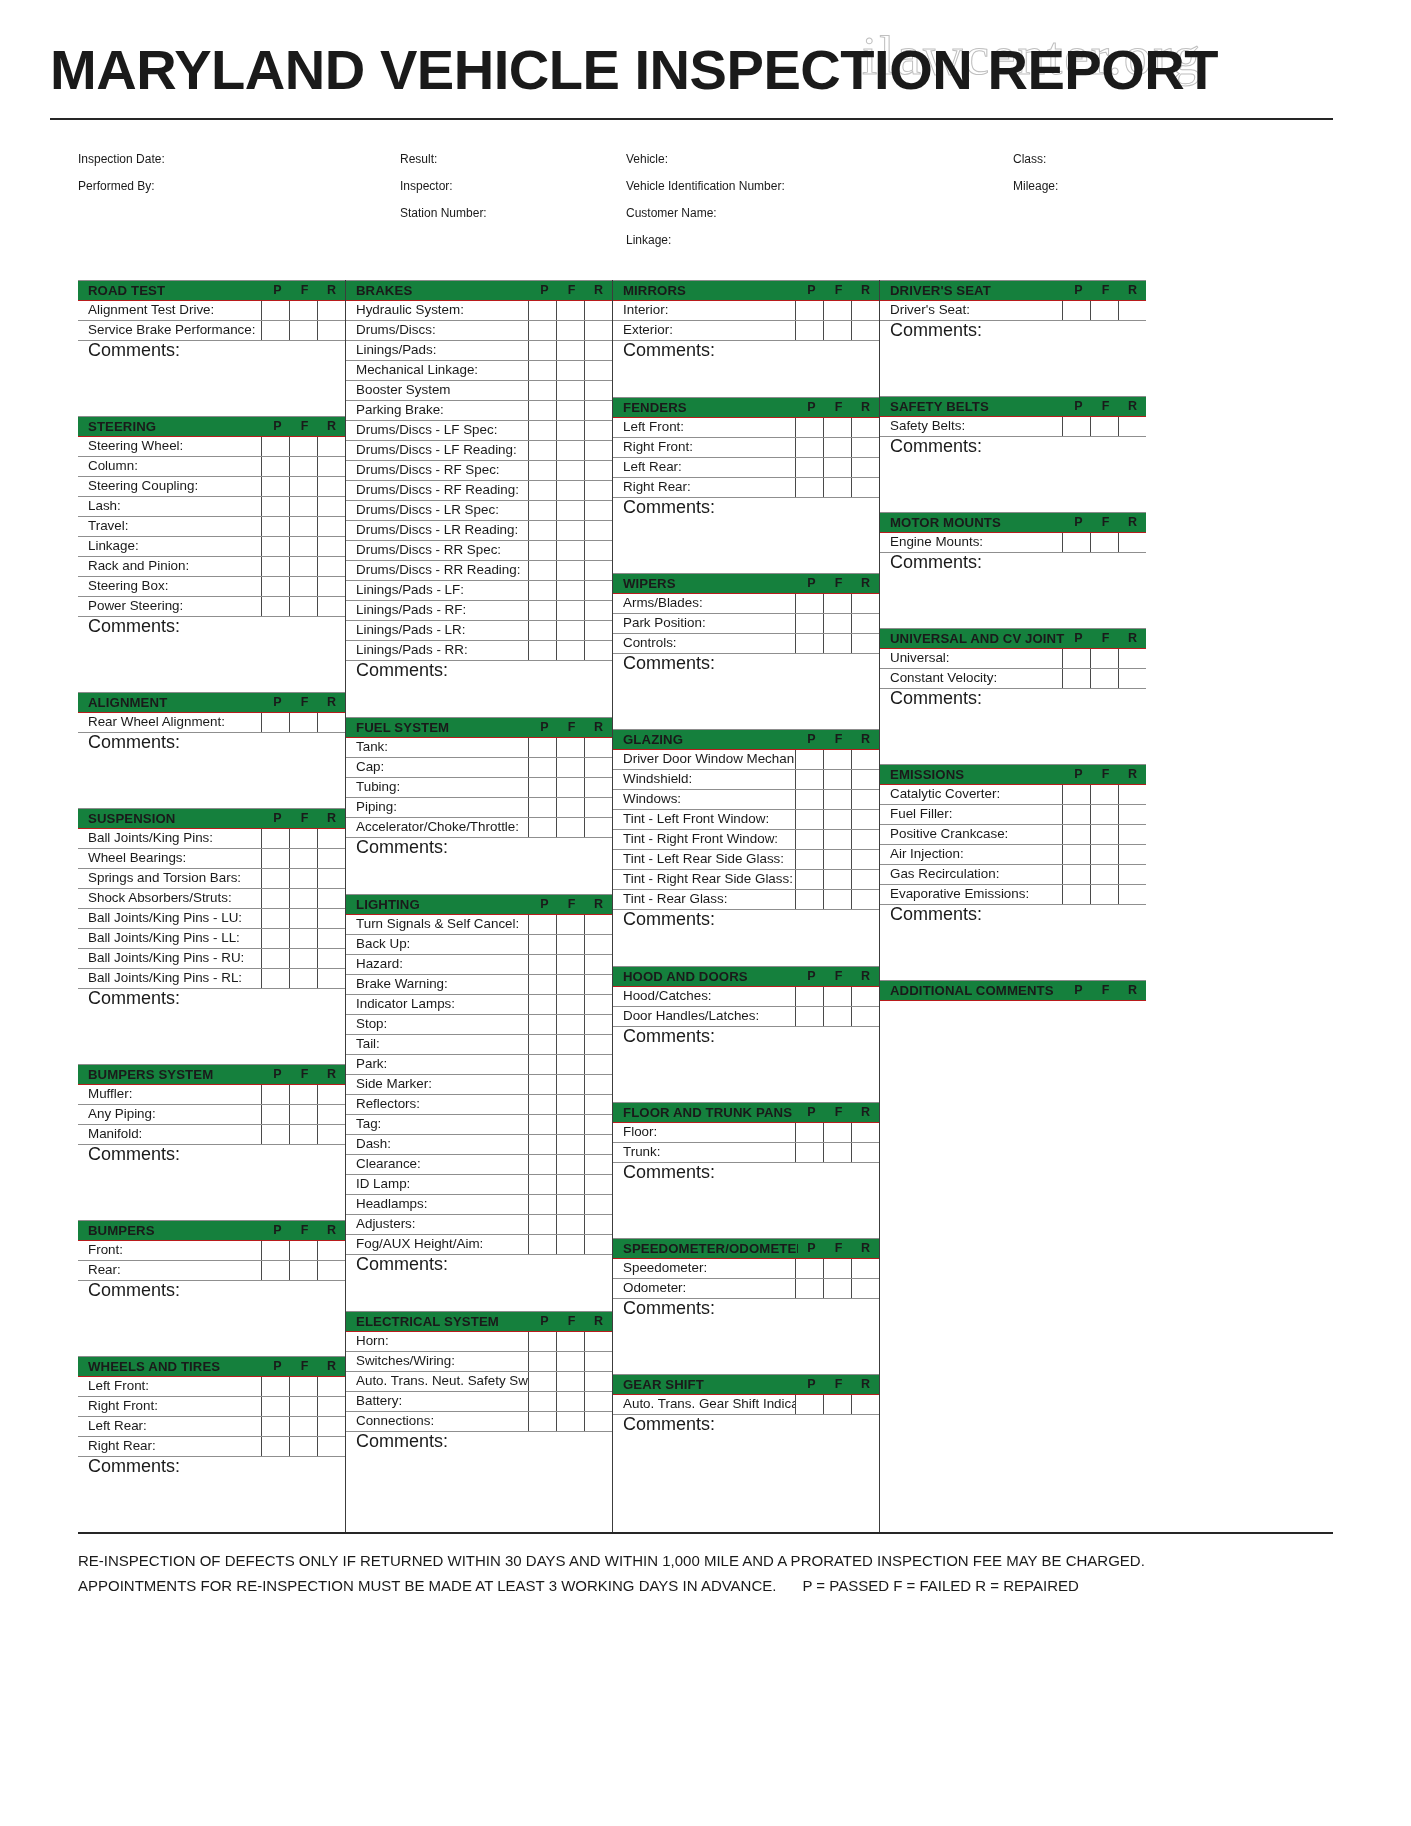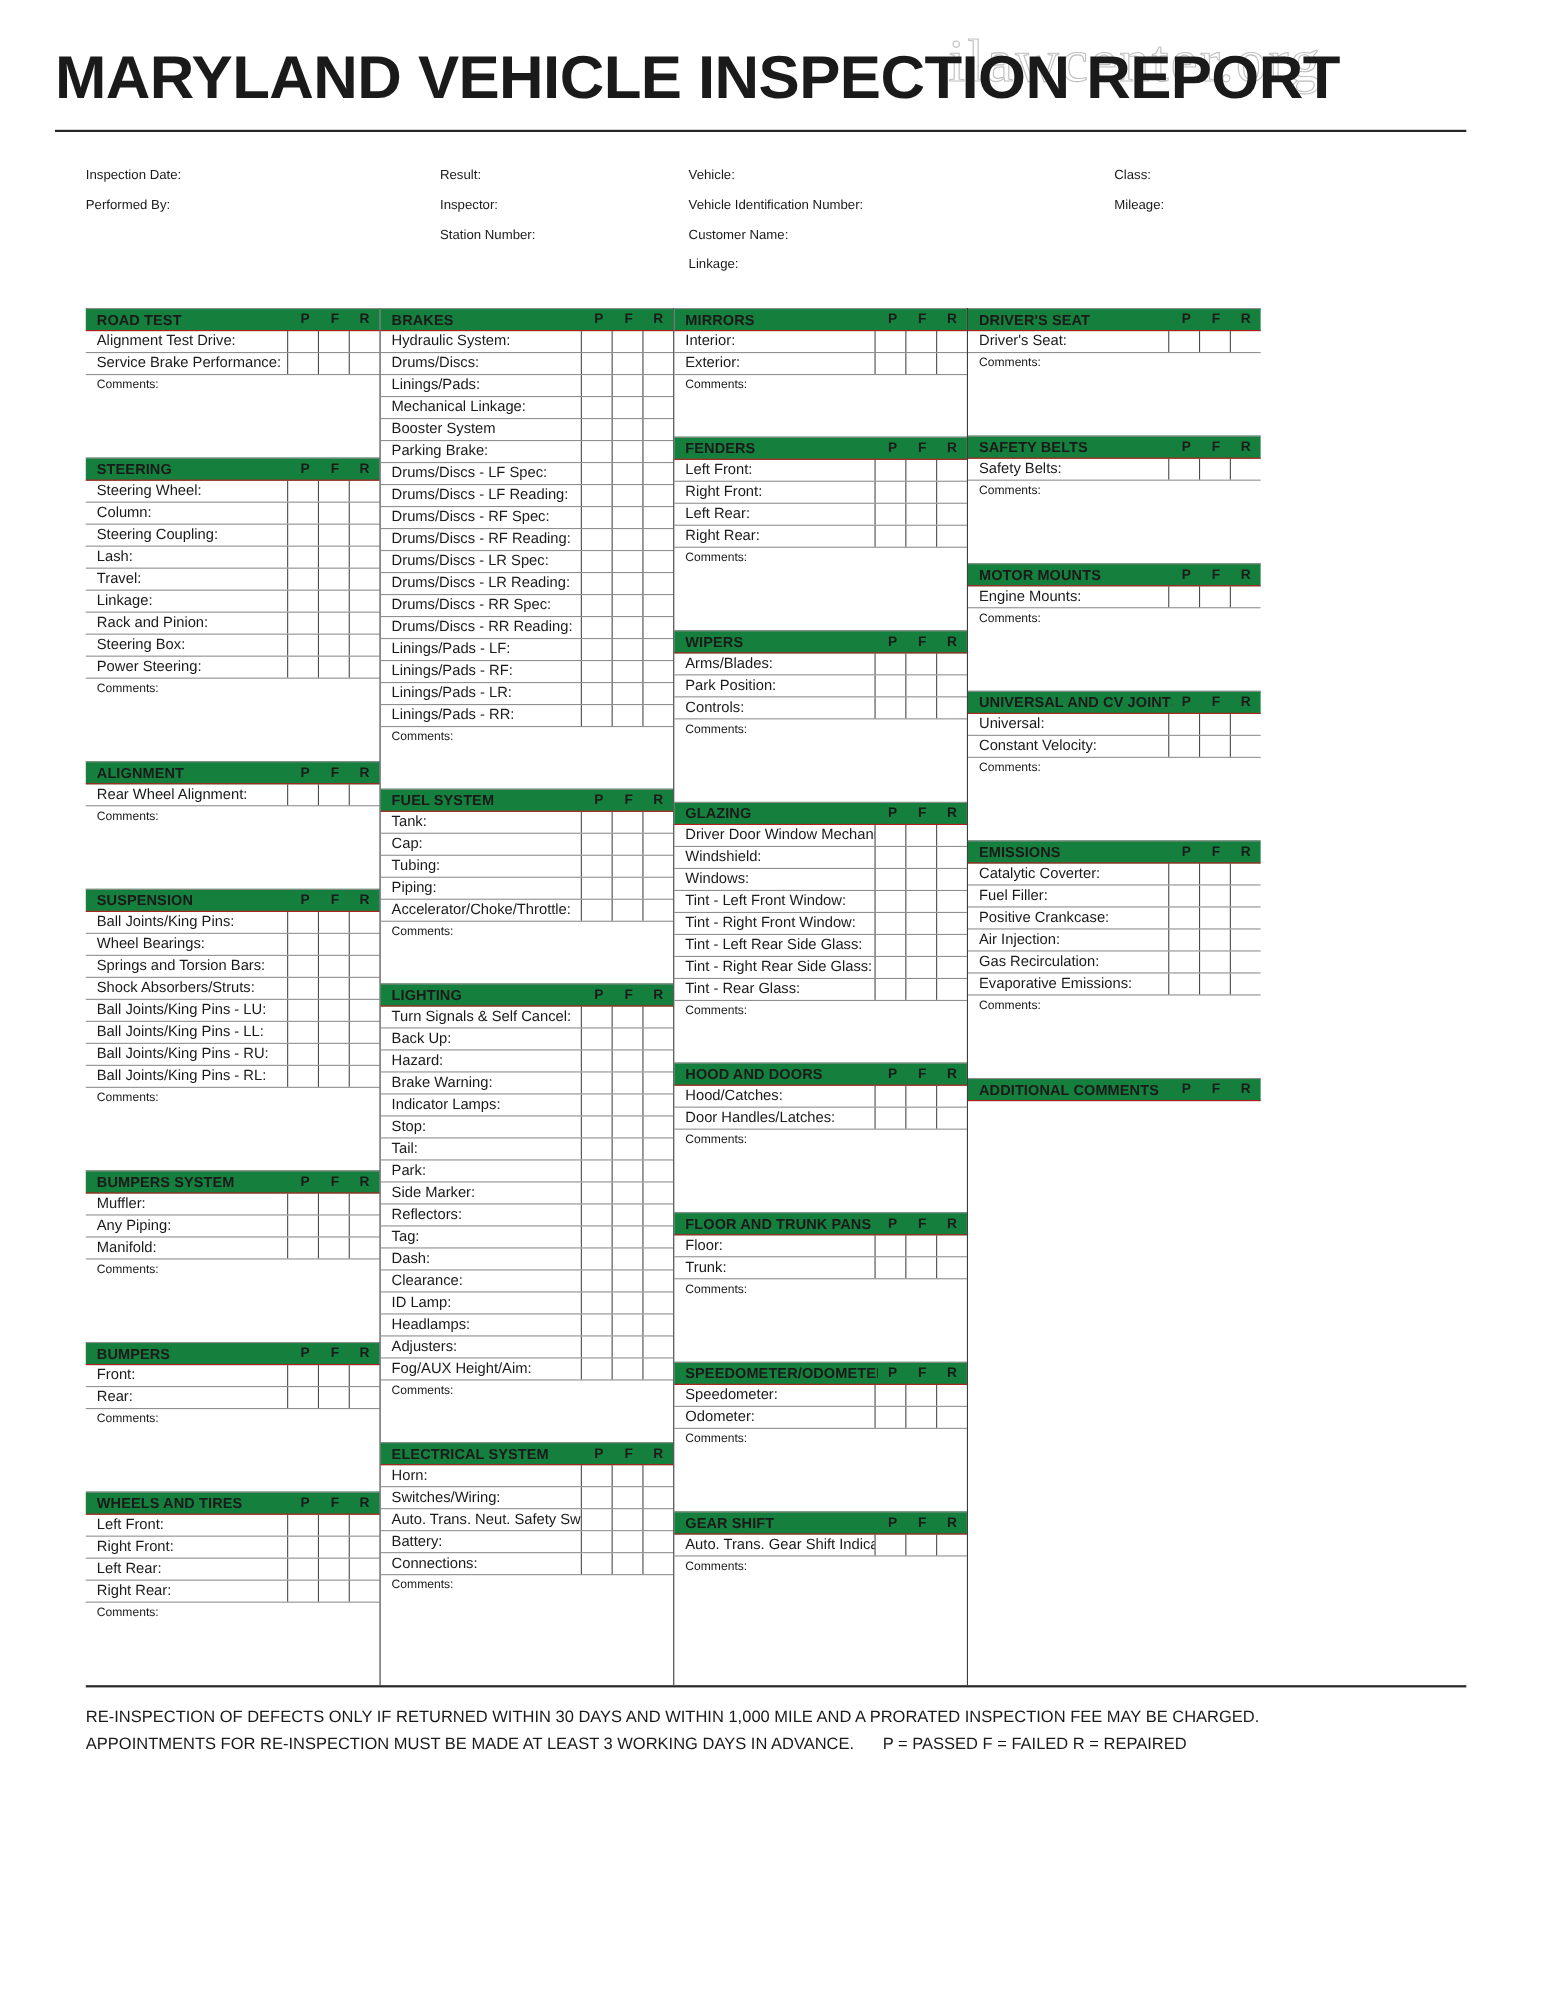--- a/index.html
+++ b/index.html
@@ -111,21 +111,21 @@
     border-right:1px solid #4a4a4a;
   }
   .row .r-box:last-child { border-right:none; }
   
   .comments {
     display:flex;
   }
   .comments .c-label {
     flex:1;
     padding-left:10px;
-    font-size:11px;
+    font-size:18px;
     line-height:18px;
     white-space:nowrap;
   }
   .comments .c-pad { width:81px; }
   .spacer { width:100%; }
   
   .footer-rule {
     margin:0 78px;
     border-top:2.2px solid #262626;
   }

